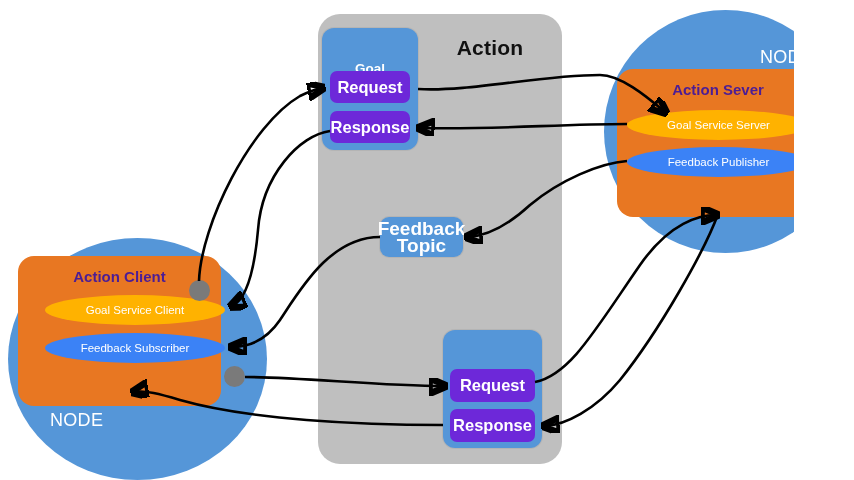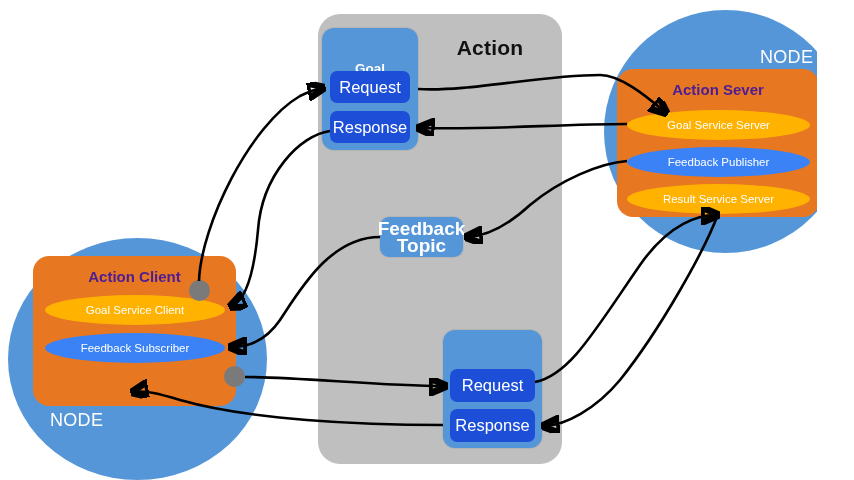--- a/index.html
+++ b/index.html
@@ -1,31 +1,31 @@
 <!DOCTYPE html>
 <html><head>
 <meta charset="utf-8">
 <style>
   html,body{margin:0;padding:0;background:#ffffff;}
   #stage{position:relative;width:794px;height:480px;overflow:hidden;background:#fff;
-         font-family:"Liberation Sans","DejaVu Sans",sans-serif;padding-left:23px;}
+         font-family:"Liberation Sans","DejaVu Sans",sans-serif;}
 
   
   .action-panel{position:absolute;left:318px;top:14px;width:244px;height:450px;
       background:#BFBFBF;border-radius:22px;}
   .action-title{position:absolute;left:430px;top:36px;width:120px;text-align:center;
       font-size:21px;font-weight:bold;color:#111;letter-spacing:.2px;}
 
   
   .svc-box{position:absolute;background:#5596D8;border-radius:12px;
       box-shadow:0 0 0 1px rgba(160,160,160,.35);}
   .svc-title{position:absolute;left:0;right:0;text-align:center;color:#ffffff;
       font-size:13.5px;font-weight:bold;line-height:17px;}
-  .rq{position:absolute;background:#1d4ed8;border-radius:7px;display:flex;
-      align-items:center;justify-content:center;color:#fff;font-size:16.5px;font-weight:normal;}
+  .rq{position:absolute;background:#6d28d9;border-radius:7px;display:flex;
+      align-items:center;justify-content:center;color:#fff;font-size:16.5px;font-weight:bold;}
 
   
   .goal-box{left:322px;top:28px;width:96px;height:122px;}
   .goal-title{top:32px;}
   .goal-req{left:330px;top:71px;width:80px;height:32px;}
   .goal-res{left:330px;top:111px;width:80px;height:32px;}
 
   
   .result-box{left:443px;top:330px;width:99px;height:118px;}
   .result-req{left:450px;top:369px;width:85px;height:33px;}
@@ -41,21 +41,21 @@
   .node{position:absolute;border-radius:50%;background:#5596D8;}
   .node-server{left:604px;top:10px;width:243px;height:243px;}
   .node-client{left:8px;top:238px;width:259px;height:242px;}
   .node-label{position:absolute;color:#ffffff;font-size:18px;font-weight:normal;letter-spacing:.3px;}
   .node-label-server{left:760px;top:47px;}
   .node-label-client{left:50px;top:410px;}
 
   
   .inner{position:absolute;background:#E87722;border-radius:16px;}
   .inner-server{left:617px;top:69px;width:202px;height:148px;}
-  .inner-client{left:33px;top:256px;width:203px;height:150px;}
+  .inner-client{left:18px;top:256px;width:203px;height:150px;}
   .inner-title{position:absolute;left:0;right:0;text-align:center;color:#4c1d95;
       font-size:15px;font-weight:bold;}
 
   
   .ell{position:absolute;border-radius:50%;display:flex;align-items:center;justify-content:center;
       color:#ffffff;font-size:11.5px;font-weight:normal;white-space:nowrap;}
   .ell-gold{background:#FFB200;}
   .ell-green{background:#3b82f6;}
 
   
@@ -94,21 +94,20 @@
   <div class="rq result-req">Request</div>
   <div class="rq result-res">Response</div>
 
   <div class="node node-server"></div>
   <div class="node-label node-label-server">NODE</div>
   <div class="inner inner-server">
     <div class="inner-title" style="top:12px;">Action Sever</div>
   </div>
   <div class="ell ell-gold" style="left:627px;top:110px;width:183px;height:30px;">Goal Service Server</div>
   <div class="ell ell-green" style="left:627px;top:147px;width:183px;height:30px;">Feedback Publisher</div>
-  <div class="ell ell-gold" style="left:627px;top:184px;width:183px;height:30px;">Result Service Server</div>
 
   <div class="node node-client"></div>
   <div class="node-label node-label-client">NODE</div>
   <div class="inner inner-client">
     <div class="inner-title" style="top:12px;">Action Client</div>
   </div>
   <div class="ell ell-gold" style="left:45px;top:295px;width:180px;height:30px;">Goal Service Client</div>
   <div class="ell ell-green" style="left:45px;top:333px;width:180px;height:30px;">Feedback Subscriber</div>
 
   <div class="dot" style="left:189px;top:280px;"></div>

